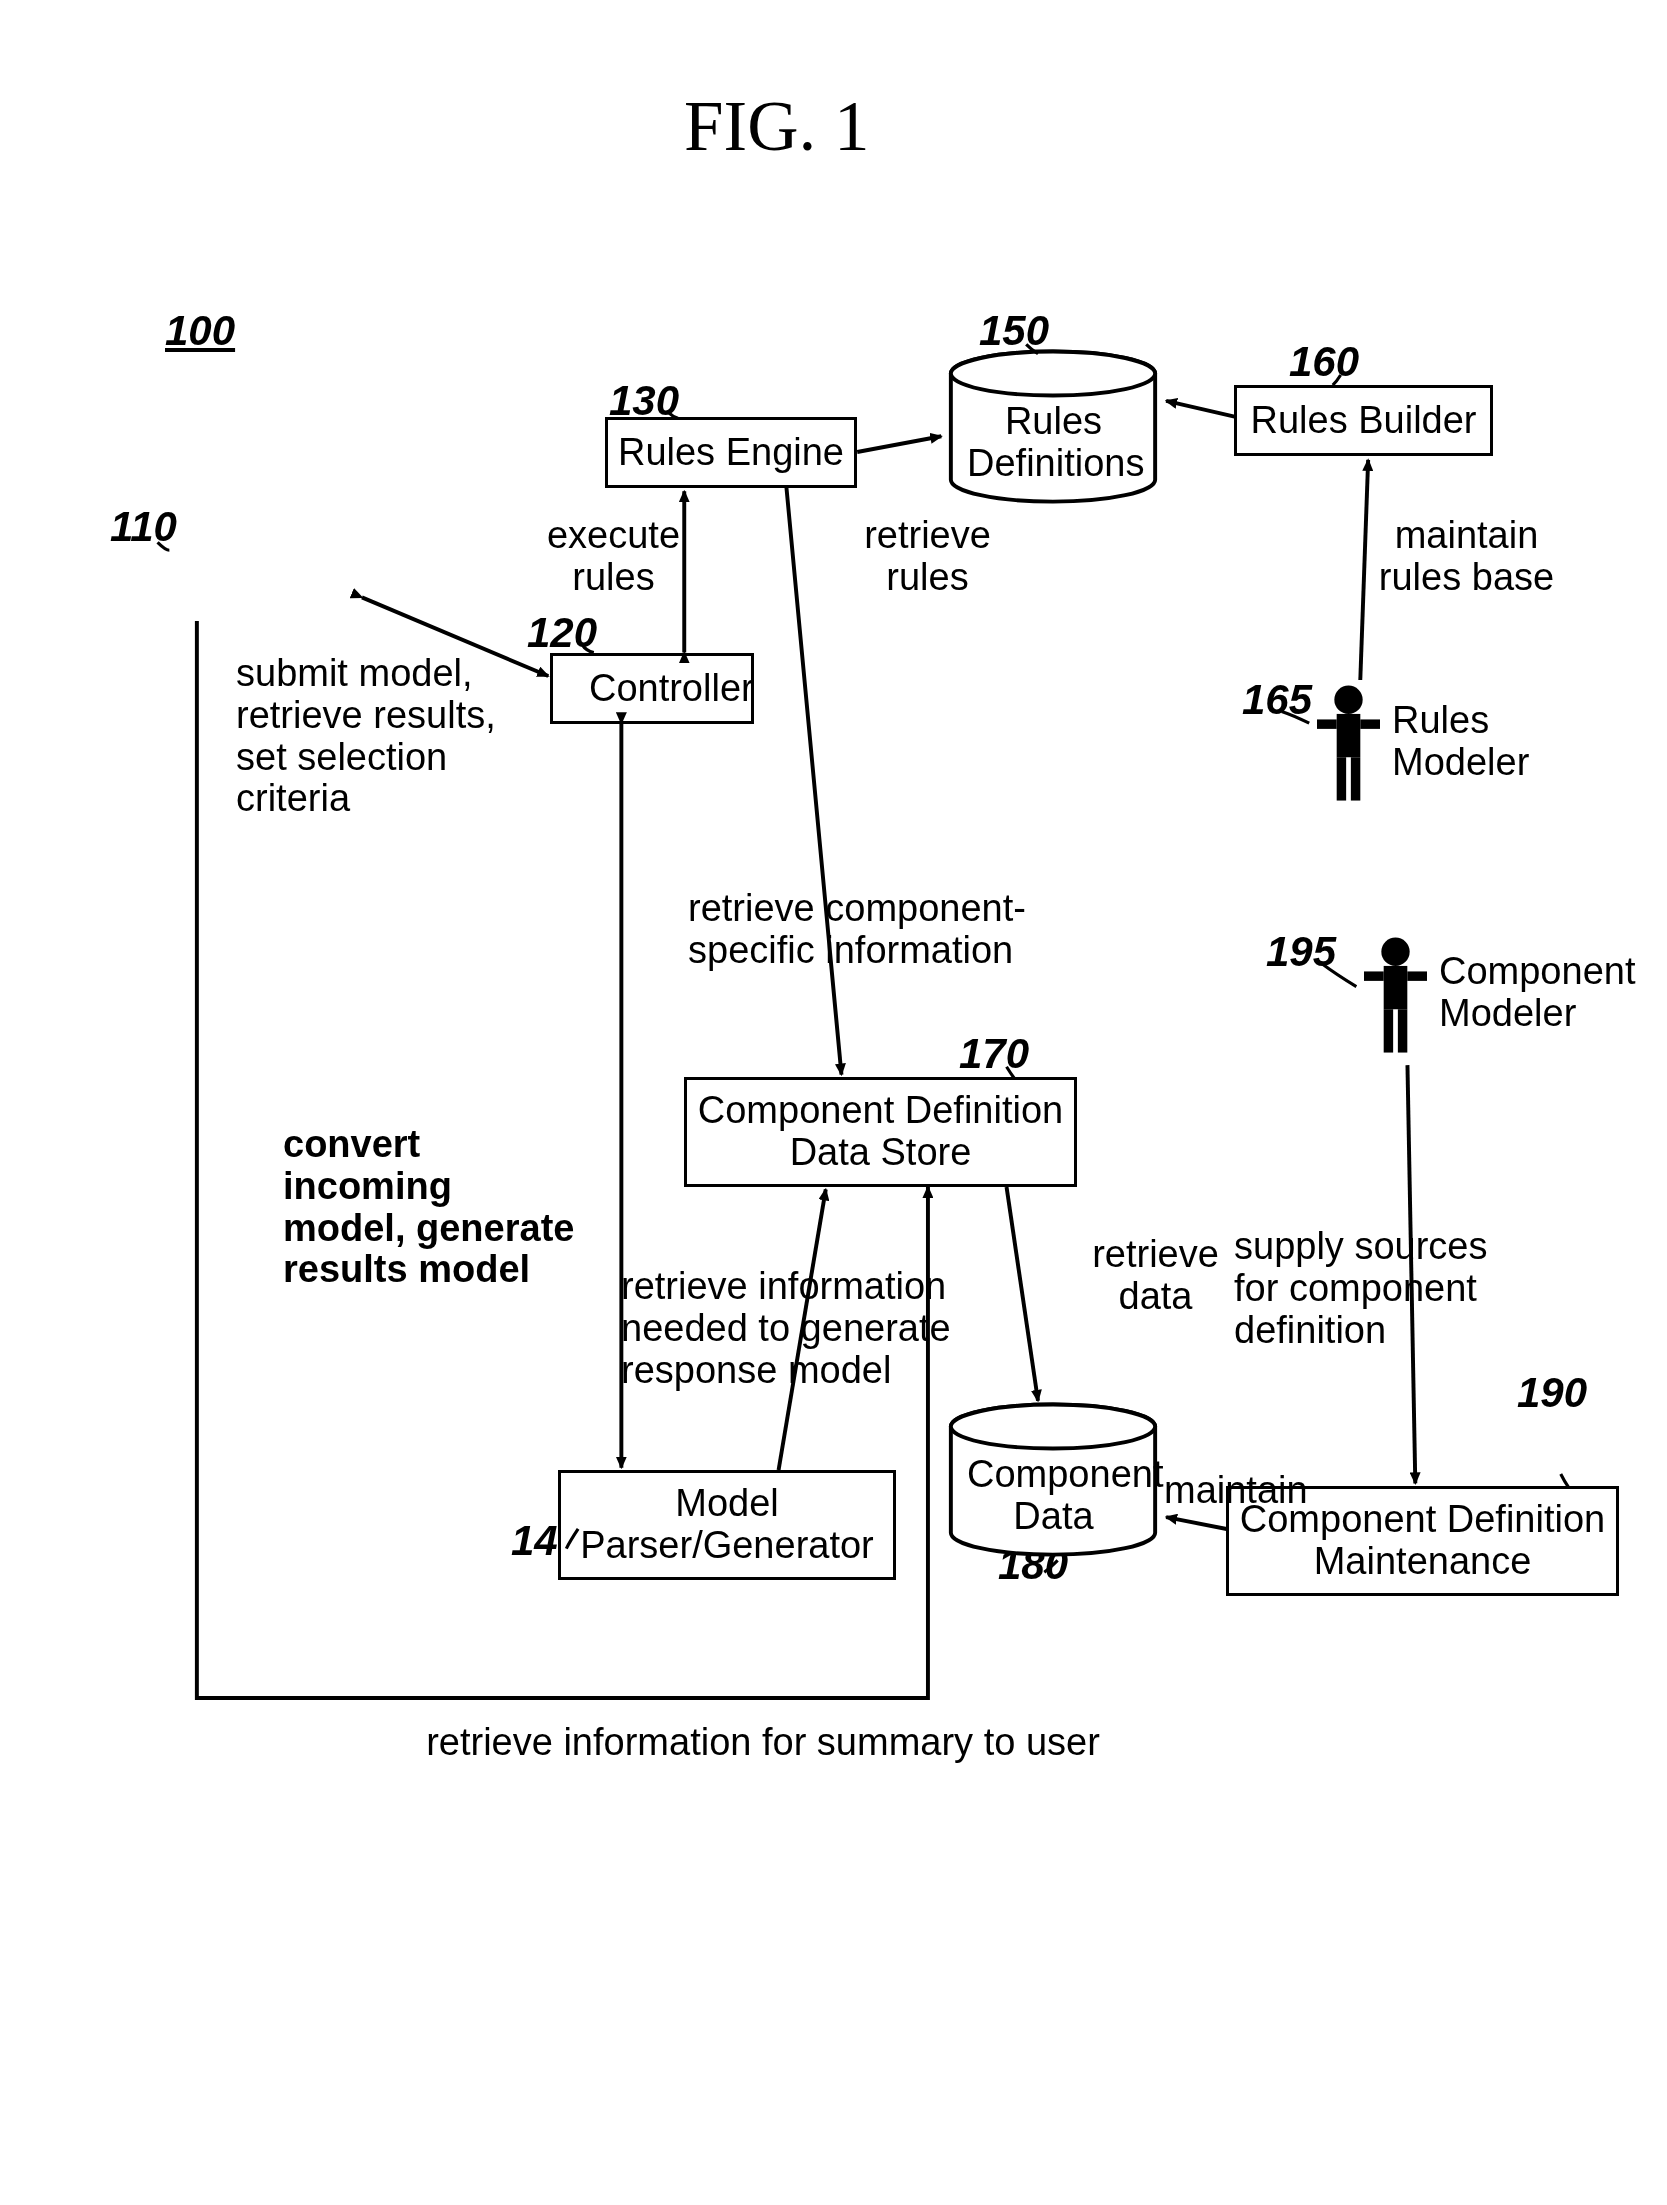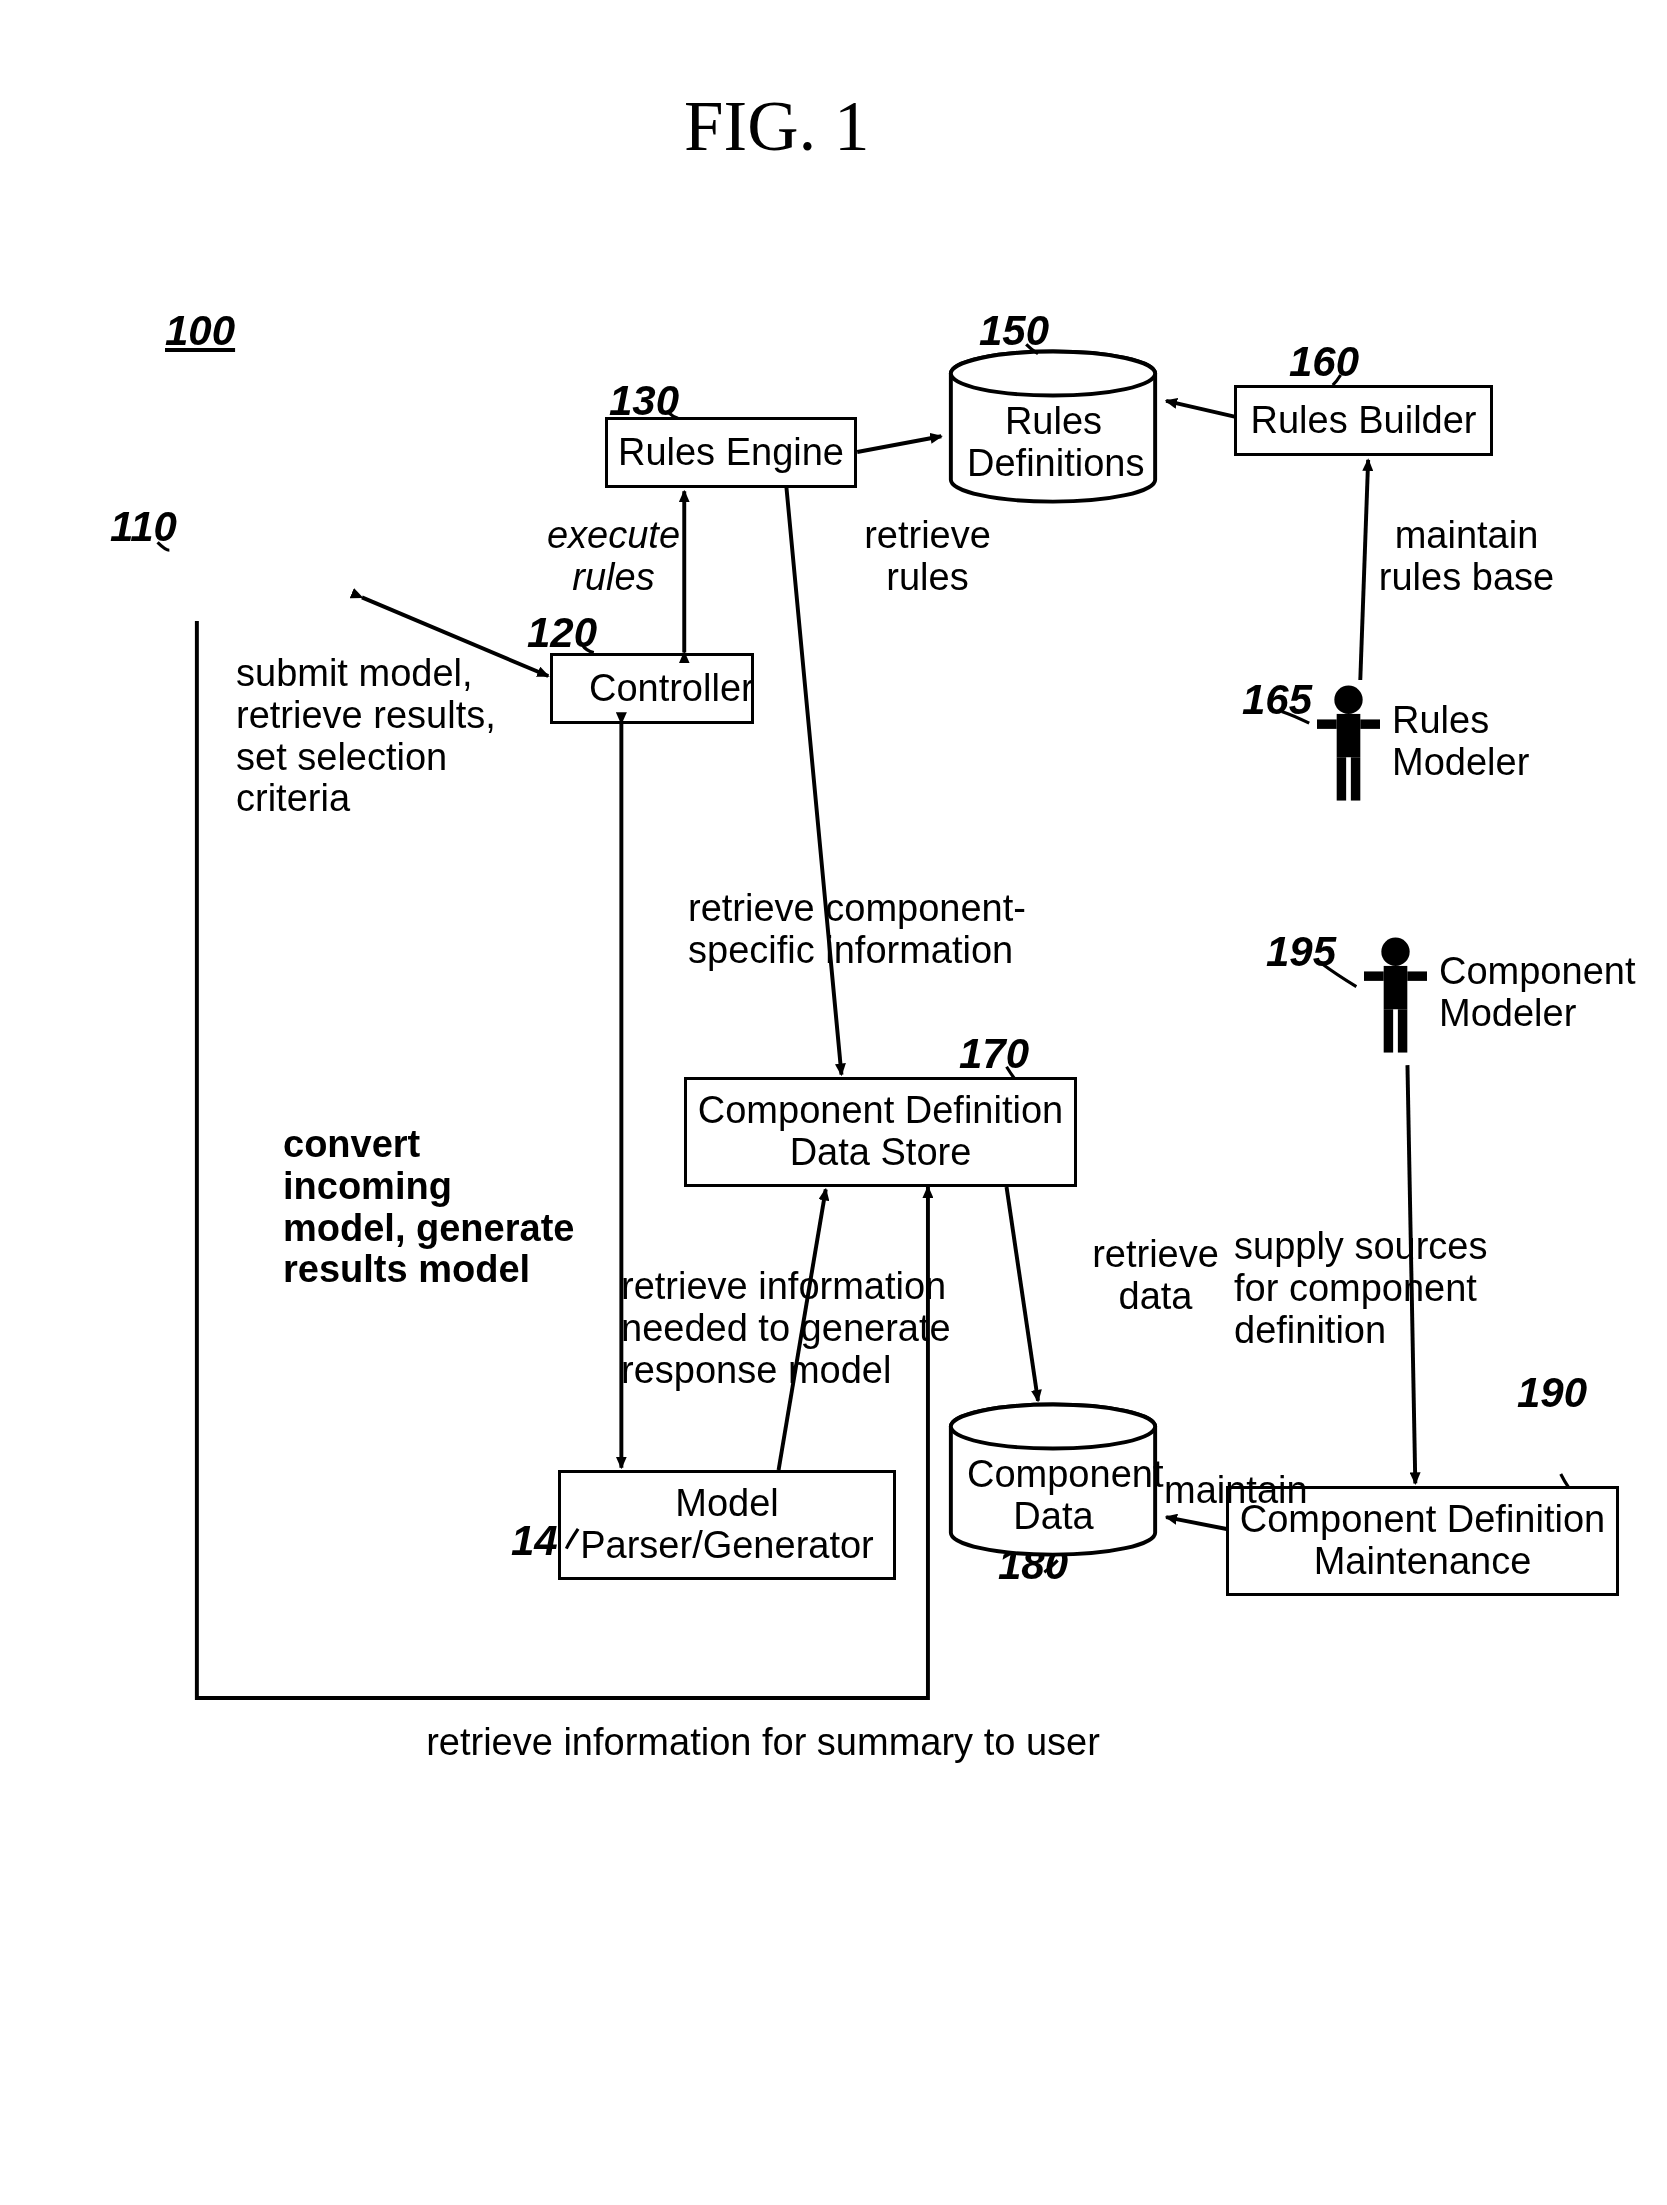--- a/index.html
+++ b/index.html
@@ -129,21 +129,21 @@
     <rect x="30" y="93" width="12" height="55" fill="#000"></rect>
     <rect x="48" y="93" width="12" height="55" fill="#000"></rect>
   </svg>
   <div class="label" style="left:1439px; top:951px; width:220px; text-align:left; white-space:pre-line;">Component
 Modeler</div>
 
   <div class="label left" style="left:236px; top:653px; width:314px; white-space:pre-line;">submit model,
 retrieve results,
 set selection criteria</div>
 
-  <div class="label" style="left:535px; top:515px; width:157px; white-space:pre-line;font-style:italic;">execute
+  <div class="label" style="left:535px; top:515px; width:157px; white-space:pre-line;">execute
 rules</div>
 
   <div class="label" style="left:849px; top:515px; width:157px; white-space:pre-line;">retrieve
 rules</div>
 
   <div class="label" style="left:1368px; top:515px; width:197px; white-space:pre-line;">maintain
 rules base</div>
 
   <div class="label left" style="left:688px; top:888px; width:393px; white-space:pre-line;">retrieve component-
 specific information</div>

